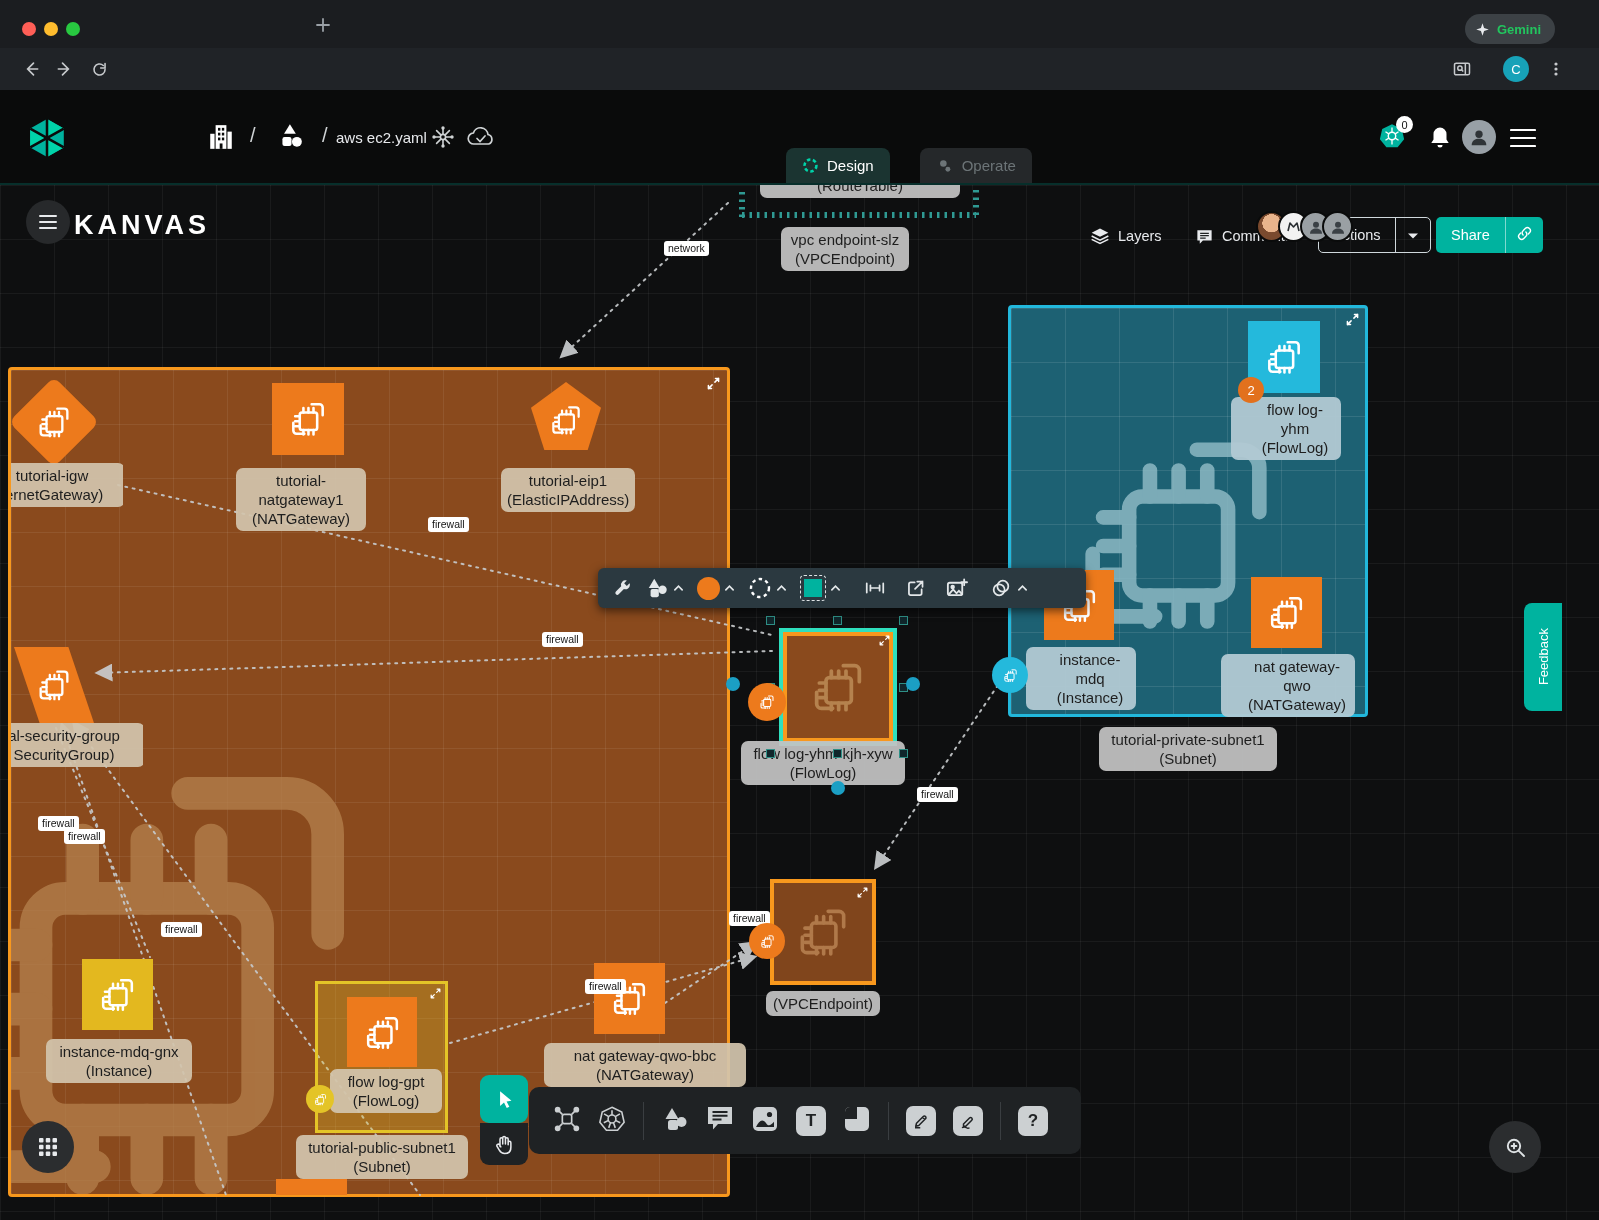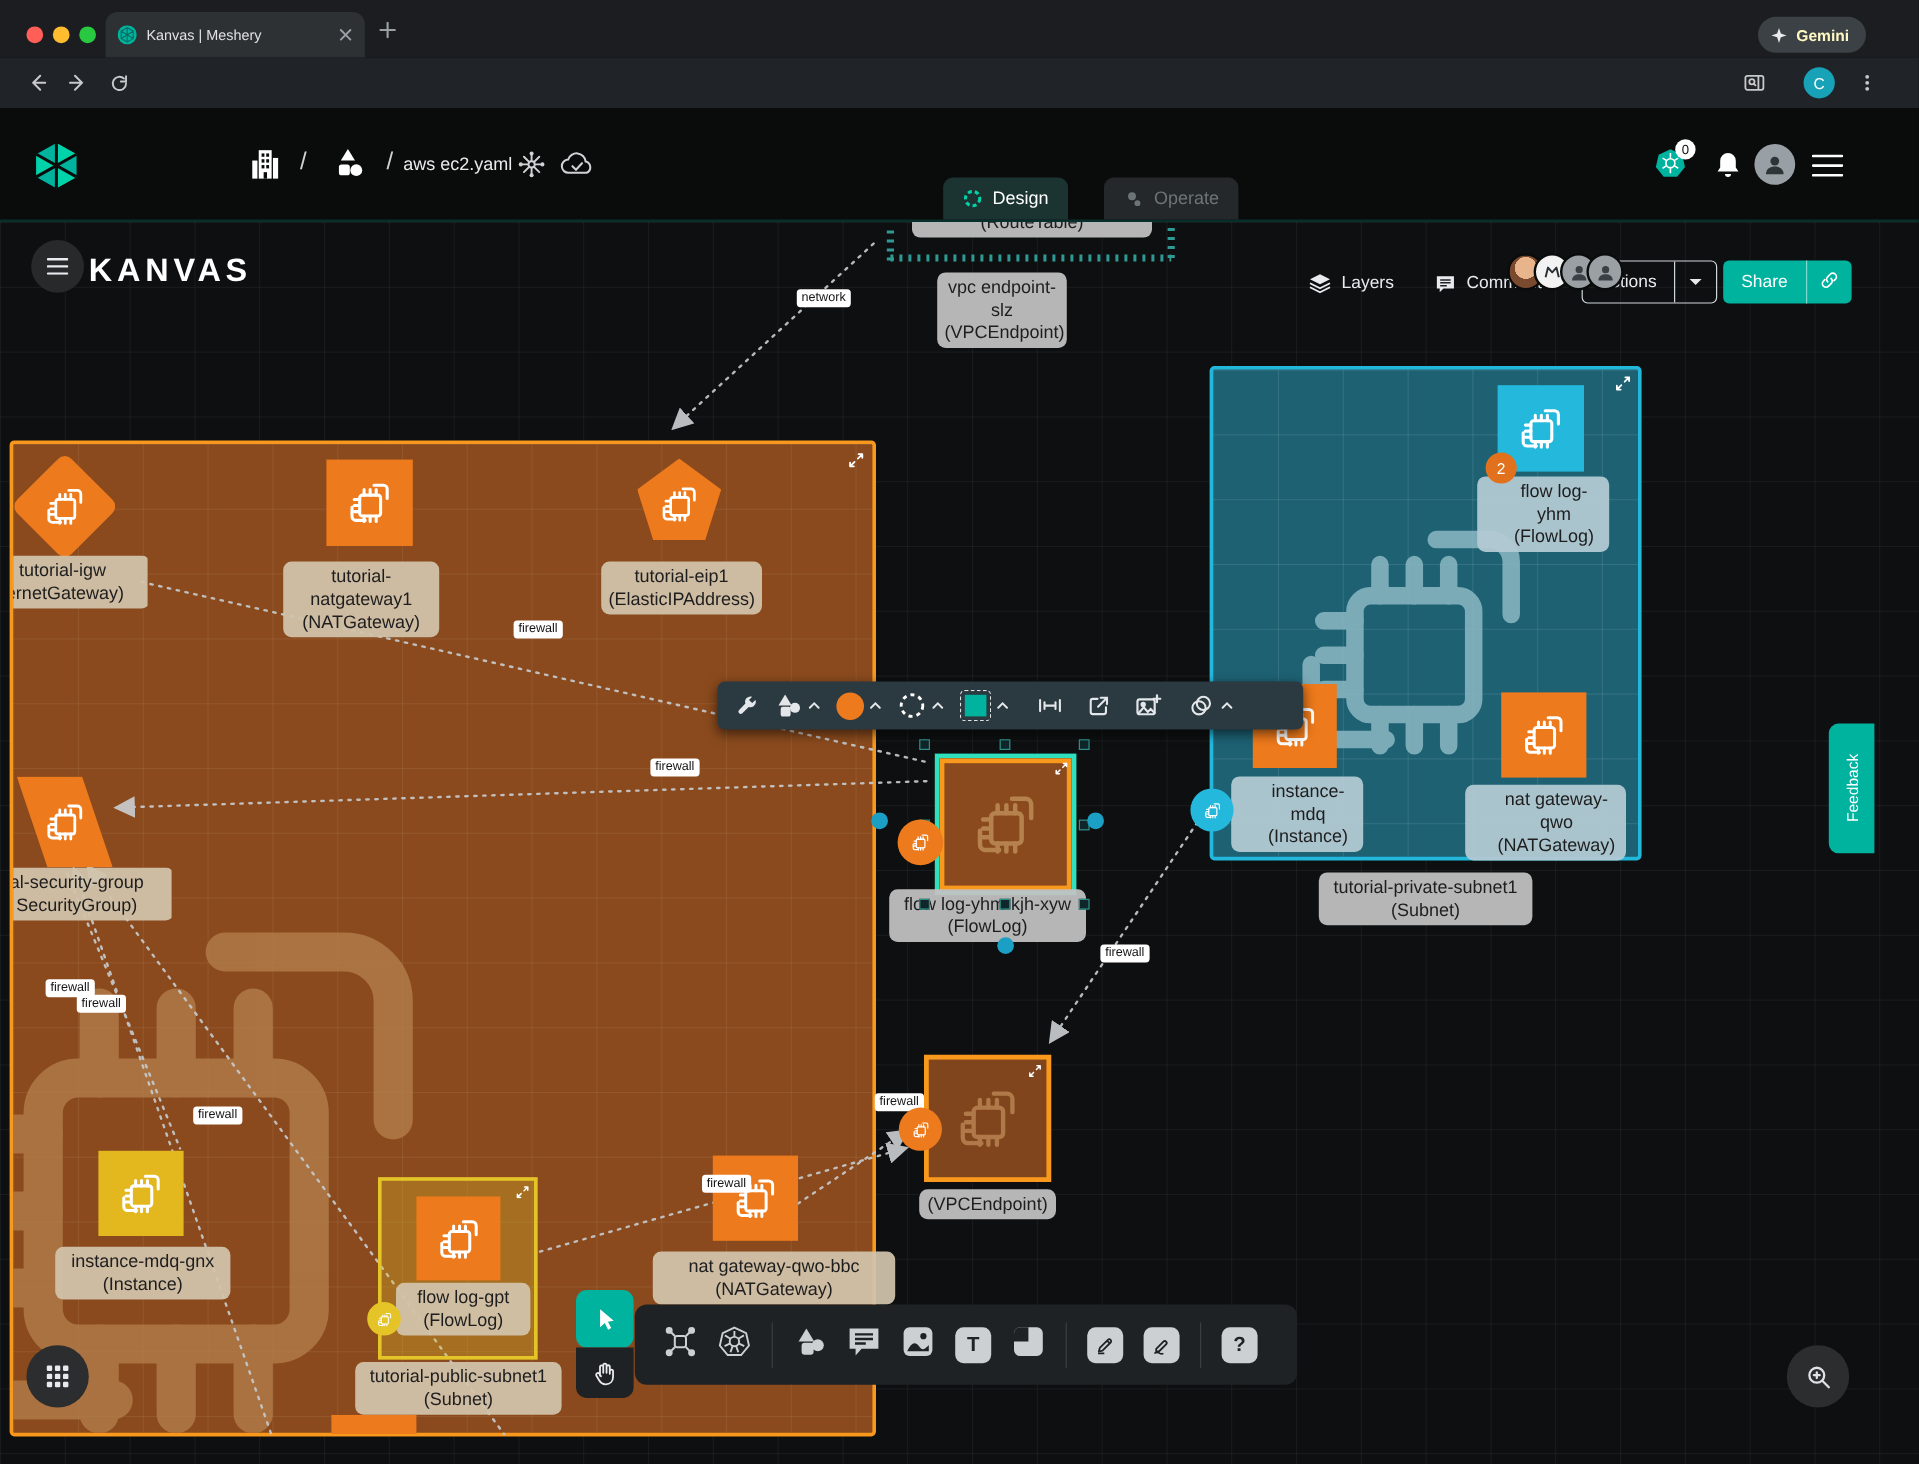--- a/index.html
+++ b/index.html
@@ -9,21 +9,21 @@
 
   
   #chrome-top { position:absolute; left:0; top:0; width:1599px; height:48px; background:#1b1d20; }
   .tlight { position:absolute; top:22px; width:14px; height:14px; border-radius:50%; }
   #tab { position:absolute; left:88px; top:10px; width:216px; height:38px; background:#2d3134;
     border-radius:10px 10px 0 0; display:flex; align-items:center; padding:0 10px; gap:8px; }
   #tab-title { color:#dfe1e4; font-size:12px; flex:1; white-space:nowrap; overflow:hidden; }
   #new-tab { position:absolute; left:316px; top:18px; color:#9aa0a6; }
   #gemini-btn { position:absolute; right:44px; top:14px; height:30px; padding:0 14px 0 10px;
     background:#3c4145; border-radius:15px; display:flex; align-items:center; gap:7px;
-    color:#fef9c3; font-size:13px; font-weight:bold; }
+    color:#22c55e; font-size:13px; font-weight:bold; }
   #nav-bar { position:absolute; left:0; top:48px; width:1599px; height:42px; background:#202327;
     display:flex; align-items:center; }
   .navic { width:34px; display:flex; justify-content:center; color:#c7cacd; }
   #url-pill { position:absolute; left:128px; top:53px; width:1298px; height:33px; background:#2f3337;
     border-radius:17px; display:flex; align-items:center; padding:0 12px; gap:10px; }
   #url-text { color:#e4e6e9; font-size:13.5px; flex:1; white-space:nowrap; overflow:hidden; }
   #profile-c { width:26px; height:26px; border-radius:50%; background:#17a2b8; color:#fff;
     font-size:13px; display:flex; align-items:center; justify-content:center; }
 
   
@@ -130,30 +130,20 @@
         <path d="M1.5 12.5 L5.5 8.5 M1.5 12.5 h3.4 M1.5 12.5 v-3.4"></path>
       </g>
     </symbol>
   </defs>
 </svg>
 
 <div id="chrome-top">
   <div class="tlight" style="left:22px;background:#ff5f57"></div>
   <div class="tlight" style="left:44px;background:#febc2e"></div>
   <div class="tlight" style="left:66px;background:#28c840"></div>
-  <div id="tab">
-    <svg width="16" height="16" viewBox="0 0 16 16">
-      <circle cx="8" cy="8" r="8" fill="#00B39F"></circle>
-      <path d="M8 2 L13 5 V11 L8 14 L3 11 V5 Z M8 2 V14 M3 5 L13 11 M13 5 L3 11" stroke="#0b6e62" stroke-width="1" fill="none"></path>
-    </svg>
-    <span id="tab-title">Kanvas | Meshery</span>
-    <svg width="12" height="12" viewBox="0 0 12 12">
-      <path d="M2 2 L10 10 M10 2 L2 10" stroke="#9aa0a6" stroke-width="1.6" stroke-linecap="round"></path>
-    </svg>
-  </div>
   <svg id="new-tab" width="14" height="14" viewBox="0 0 14 14">
     <path d="M7 1 V13 M1 7 H13" stroke="#9aa0a6" stroke-width="1.8" stroke-linecap="round"></path>
   </svg>
   <div id="gemini-btn">
     <svg width="15" height="15" viewBox="0 0 24 24">
       <path d="M12 2 L14.5 9.5 L22 12 L14.5 14.5 L12 22 L9.5 14.5 L2 12 L9.5 9.5 Z" fill="#e8eaed"></path>
     </svg>
     <span>Gemini</span>
   </div>
 </div>
@@ -253,21 +243,21 @@
       <path d="M450 858 L754 772" marker-end="url(#arr)"></path>
       <path d="M1002 494 L876 682" marker-end="url(#arr)"></path>
       <path d="M665 818 L755 758" marker-end="url(#arr)"></path>
     </g>
     <path d="M742 32 V2 M742 30 H976 M976 30 V2" stroke="#2f9a93" stroke-width="6" stroke-dasharray="2.5 5" fill="none"></path>
   </svg>
 
   <div class="nlabel grayl" style="left:760px;top:-12px;width:200px">
     <div>(RouteTable)</div>
   </div>
-  <div class="nlabel grayl" style="left:781px;top:42px;width:108px">
+  <div class="nlabel grayl" style="left:781px;top:42px;width:128px">
     <div>vpc endpoint-slz</div>
       <div>(VPCEndpoint)</div>
   </div>
 
   <div class="node sq-orange" style="left:22px;top:205px;width:64px;height:64px;transform:rotate(45deg);border-radius:8px">
     <svg width="40" height="40" viewBox="0 0 48 48" style="transform:rotate(-45deg)">
         <use href="#chip"></use>
       </svg>
   </div>
   <div class="clipper" style="left:11px;top:278px;width:112px;height:48px">

